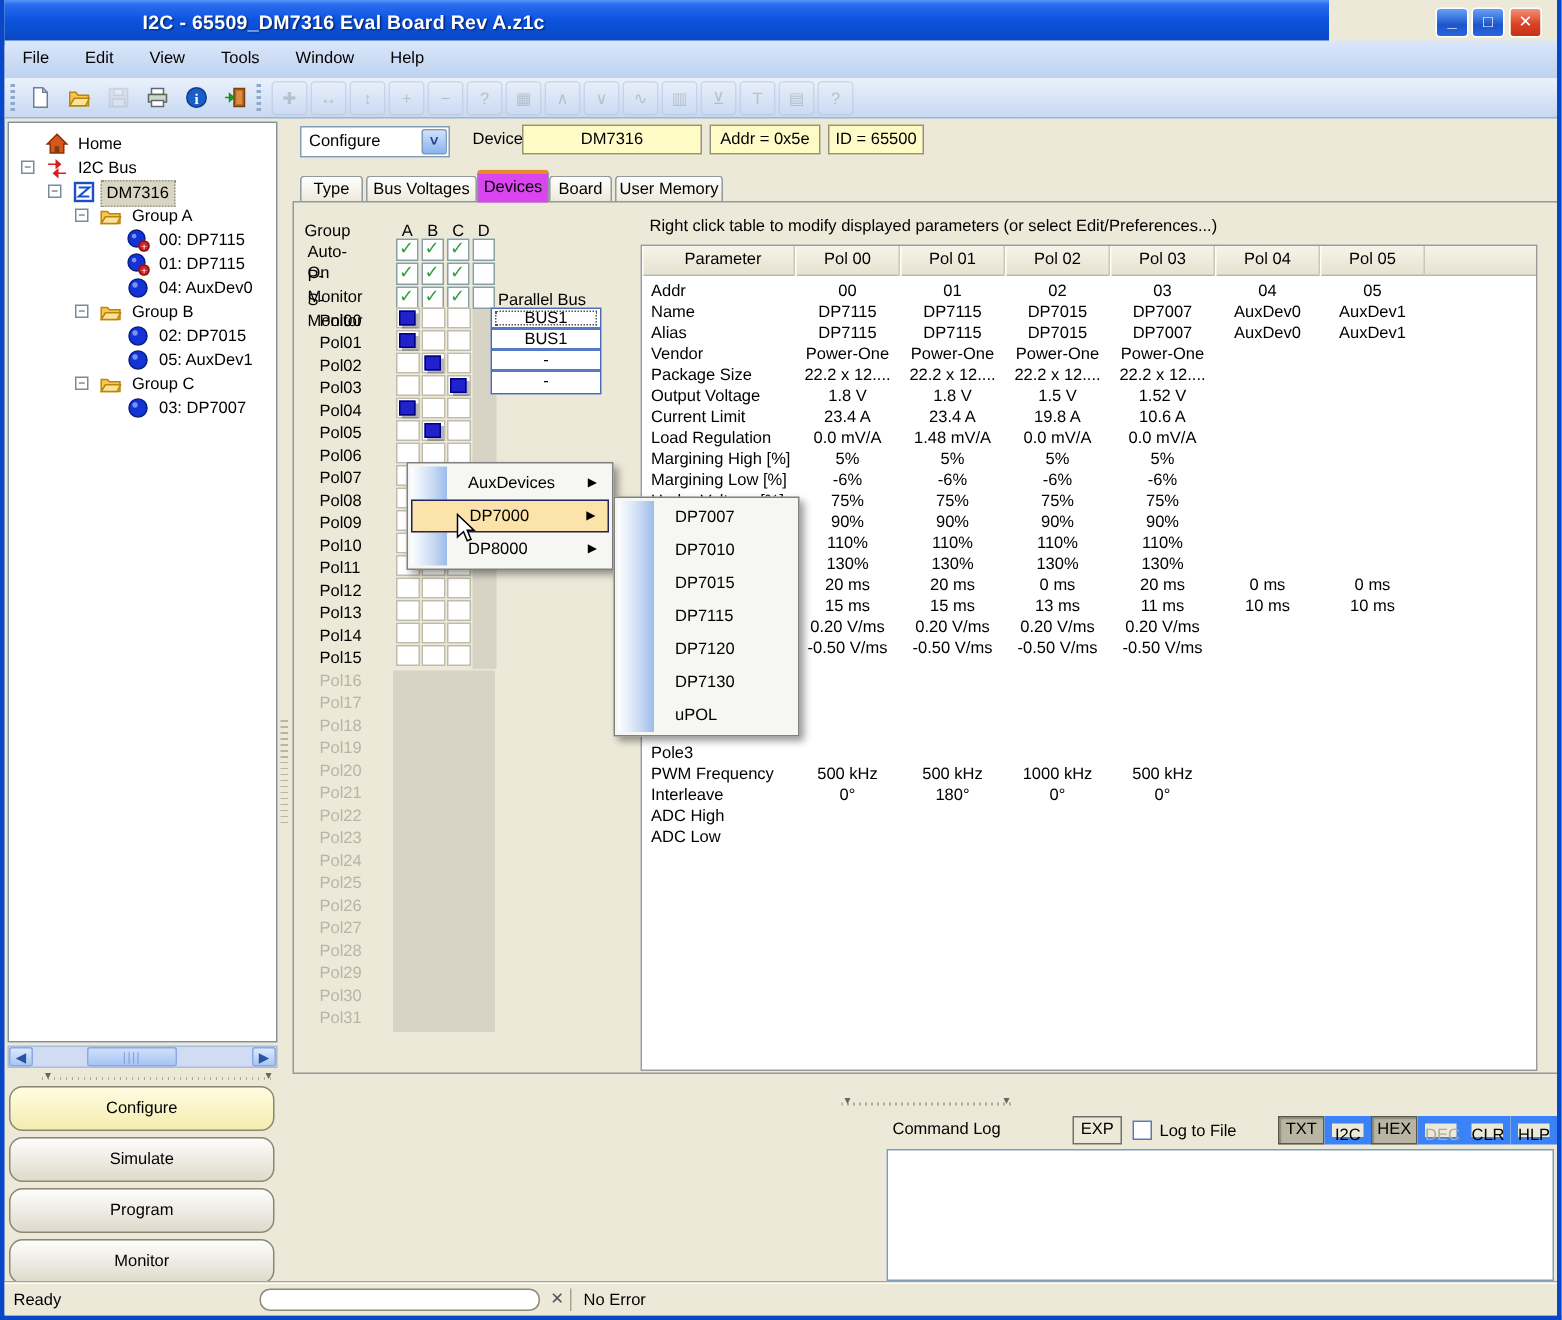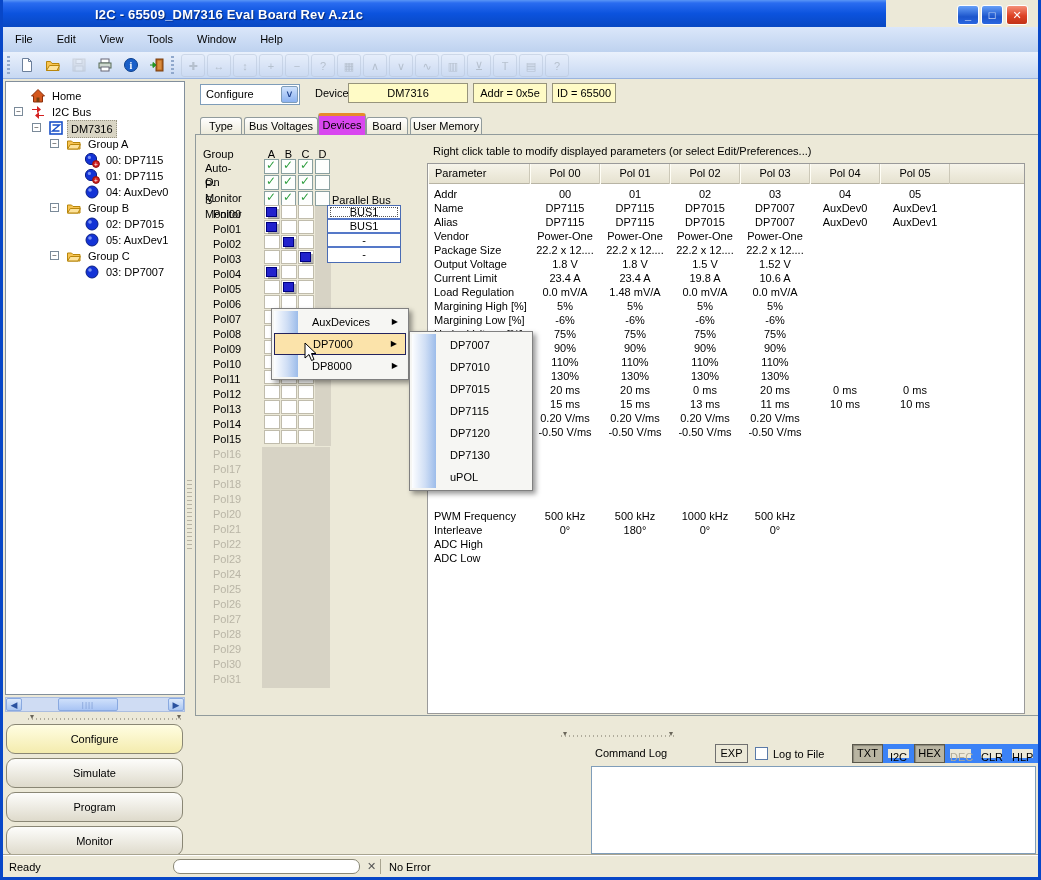--- a/index.html
+++ b/index.html
@@ -450,21 +450,21 @@
     </div>
   <div class="abs" style="left:329px;top:194px;z-index:5;">Parallel Bus</div>
   <div class="pbus" style="z-index:5;" id="pbuslist">
       <div class="pbus-row focus">BUS1</div>
       <div class="pbus-row">BUS1</div>
       <div class="pbus-row">-</div>
       <div class="pbus-row">-</div>
     </div>
   <div class="ptable" style="z-index:5;" id="ptable">
       <div class="ptable-head">
-        <div class="hcell" style="left:0px;width:102px;text-align:left;padding-left:6px">Parameter</div>
+        <div class="hcell" style="left:0px;width:102px;text-align:center;padding-left:6px">Parameter</div>
         <div class="hcell" style="left:102px;width:70px">Pol 00</div>
         <div class="hcell" style="left:172px;width:70px">Pol 01</div>
         <div class="hcell" style="left:242px;width:70px">Pol 02</div>
         <div class="hcell" style="left:312px;width:70px">Pol 03</div>
         <div class="hcell" style="left:382px;width:70px">Pol 04</div>
         <div class="hcell" style="left:452px;width:70px">Pol 05</div>
       </div>
       <div class="trow" style="top:23px">
         <div class="tlabel">Addr</div>
         <div class="tval" style="left:102px">00</div>
@@ -605,20 +605,23 @@
         <div class="tlabel"></div>
       </div>
       <div class="trow" style="top:289px">
         <div class="tlabel"></div>
       </div>
       <div class="trow" style="top:303px">
         <div class="tlabel"></div>
       </div>
       <div class="trow" style="top:317px">
         <div class="tlabel"></div>
+      </div>
+      <div class="trow" style="top:331px">
+        <div class="tlabel">Pole3</div>
       </div>
       <div class="trow" style="top:345px">
         <div class="tlabel">PWM Frequency</div>
         <div class="tval" style="left:102px">500 kHz</div>
         <div class="tval" style="left:172px">500 kHz</div>
         <div class="tval" style="left:242px">1000 kHz</div>
         <div class="tval" style="left:312px">500 kHz</div>
       </div>
       <div class="trow" style="top:359px">
         <div class="tlabel">Interleave</div>

